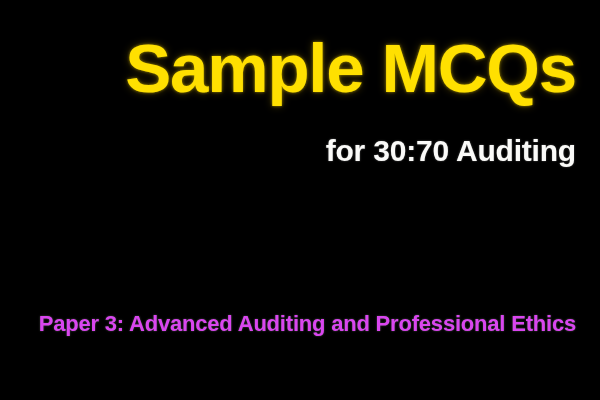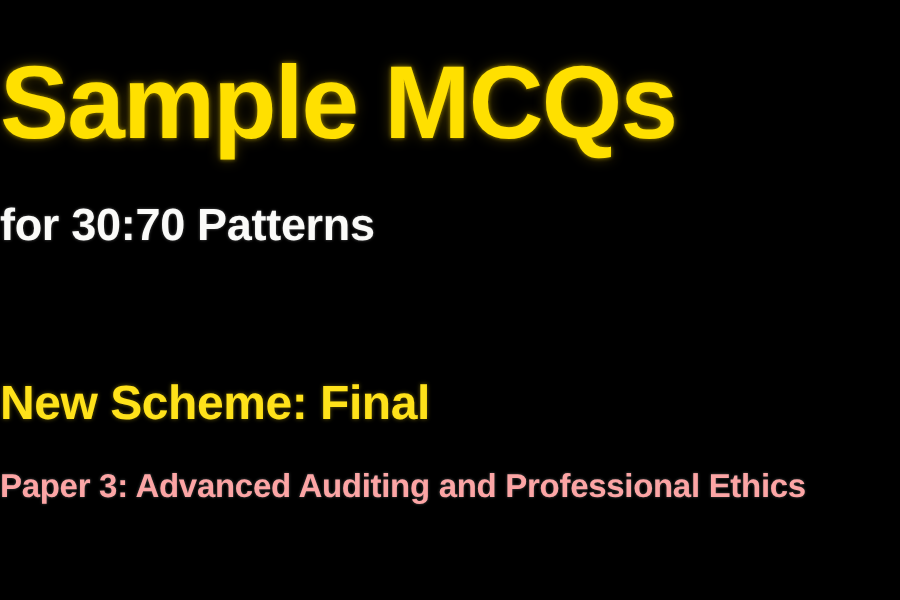--- a/index.html
+++ b/index.html
@@ -21,21 +21,21 @@
     width: 600px;
     height: 400px;
     background: #000000;
     box-sizing: border-box;
   }
 
   .line {
     position: absolute;
     left: 0;
     width: 576px;       
-    text-align: left;
+    text-align: right;
     white-space: nowrap;
     font-weight: bold;
     line-height: 1;
     letter-spacing: 0px;
   }
 
   
   .title {
     top: 34px;
     font-size: 69px;
@@ -71,31 +71,30 @@
     letter-spacing: -0.3px;
     color: #FFE21A;
     text-shadow: 0 0 3px rgba(255,226,26,0.40);
   }
 
   
   .paper {
     top: 313px;
     font-size: 22px;
     letter-spacing: -0.2px;
-    color: #fca5a5;
+    color: #d946ef;
     text-shadow: 0 0 2px rgba(255,255,255,0.30);
   }
 </style>
 </head>
 <body>
 
 <div id="slide">
 
   <div class="line title">Sample MCQs</div>
 
-  <div class="line subtitle">for 30:70 Patterns</div>
+  <div class="line subtitle">for 30:70 Auditing</div>
 
 
-  <div class="line scheme">New Scheme: Final</div>
 
   <div class="line paper">Paper 3: Advanced Auditing and Professional Ethics</div>
 
 </div>
 
 </body></html>

